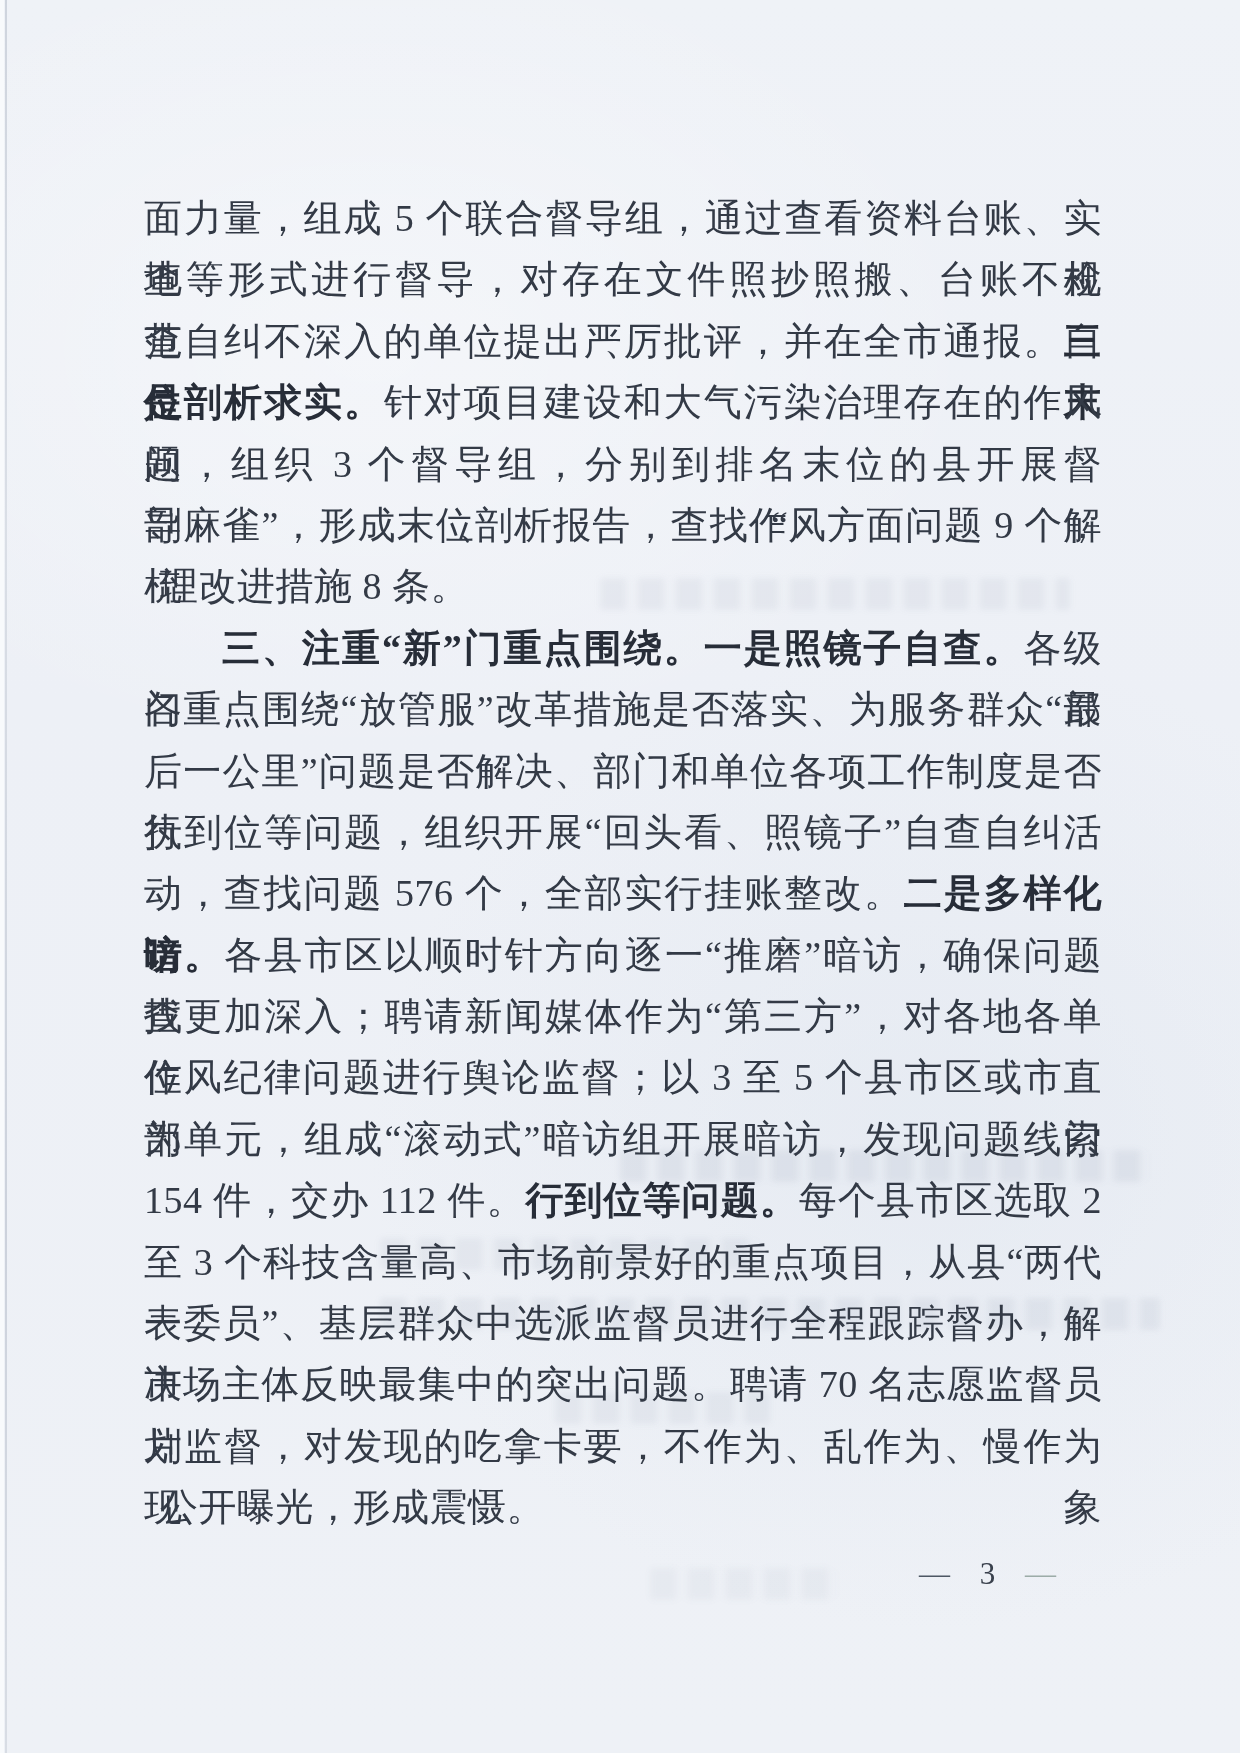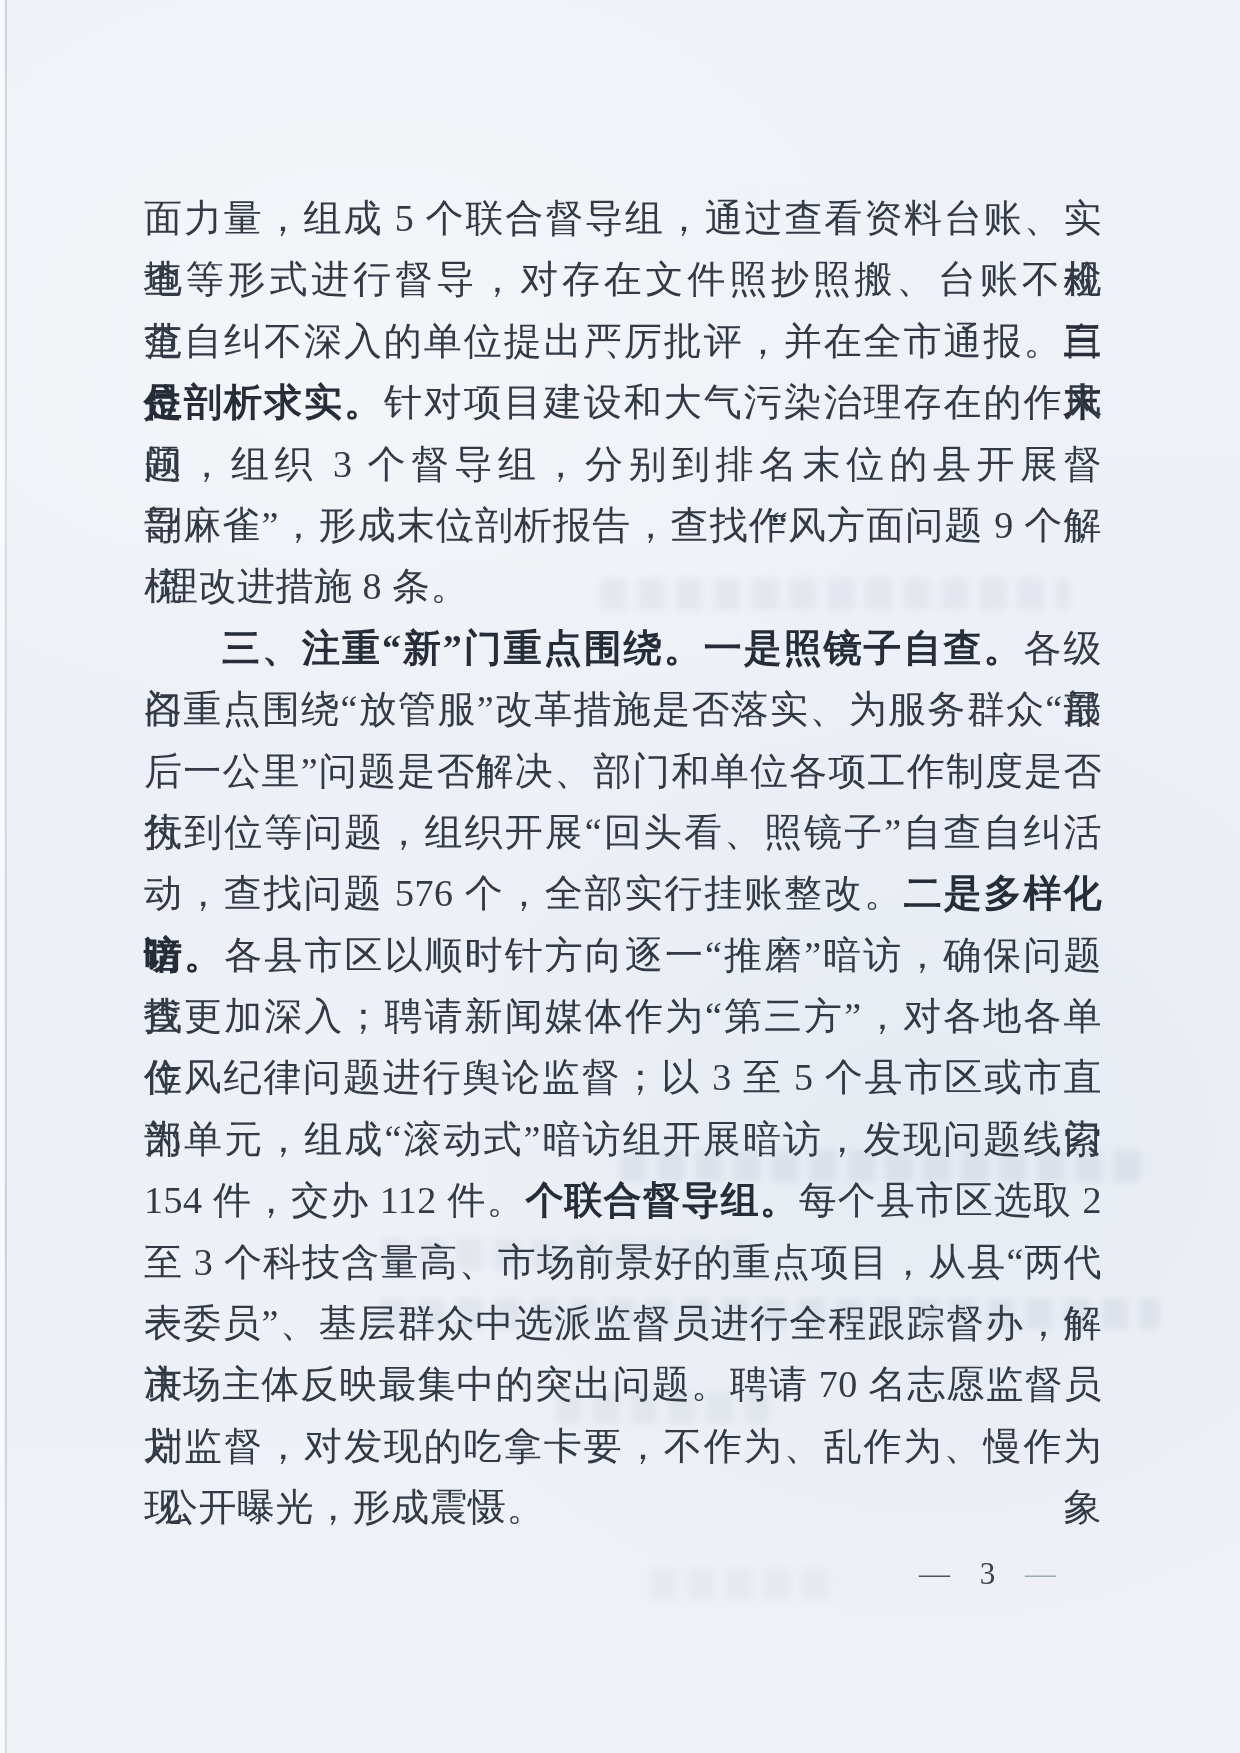--- a/index.html
+++ b/index.html
@@ -106,21 +106,21 @@
     <div class="line short"><span class="seg">理改进措施 8 条。</span></div>
     <div class="line fill indent"><span class="seg bold">三、注重“新”门重点围绕。一是照镜子自查。</span><span class="seg">各级各部</span></div>
     <div class="line fill"><span class="seg">门重点围绕“放管服”改革措施是否落实、为服务群众“最</span></div>
     <div class="line fill"><span class="seg">后一公里”问题是否解决、部门和单位各项工作制度是否执</span></div>
     <div class="line fill"><span class="seg">行到位等问题，组织开展“回头看、照镜子”自查自纠活</span></div>
     <div class="line fill"><span class="seg">动，查找问题 576 个，全部实行挂账整改。</span><span class="seg bold">二是多样化暗</span></div>
     <div class="line fill"><span class="seg bold">访。</span><span class="seg">各县市区以顺时针方向逐一“推磨”暗访，确保问题查</span></div>
     <div class="line fill"><span class="seg">找更加深入；聘请新闻媒体作为“第三方”，对各地各单位</span></div>
     <div class="line fill"><span class="seg">作风纪律问题进行舆论监督；以 3 至 5 个县市区或市直部门</span></div>
     <div class="line fill"><span class="seg">为单元，组成“滚动式”暗访组开展暗访，发现问题线索</span></div>
-    <div class="line fill"><span class="seg">154 件，交办 112 件。</span><span class="seg bold">个联合督导组。</span><span class="seg">每个县市区选取 2</span></div>
+    <div class="line fill"><span class="seg">154 件，交办 112 件。</span><span class="seg bold">行到位等问题。</span><span class="seg">每个县市区选取 2</span></div>
     <div class="line fill"><span class="seg">至 3 个科技含量高、市场前景好的重点项目，从县“两代表</span></div>
     <div class="line fill"><span class="seg">一委员”、基层群众中选派监督员进行全程跟踪督办，解决</span></div>
     <div class="line fill"><span class="seg">市场主体反映最集中的突出问题。聘请 70 名志愿监督员划</span></div>
     <div class="line fill"><span class="seg">片监督，对发现的吃拿卡要，不作为、乱作为、慢作为现象</span></div>
     <div class="line short"><span class="seg">公开曝光，形成震慑。</span></div>
   </div>
 
 <div class="page-number">
   <span class="dash-left">—</span>
   <span class="num">3</span>

